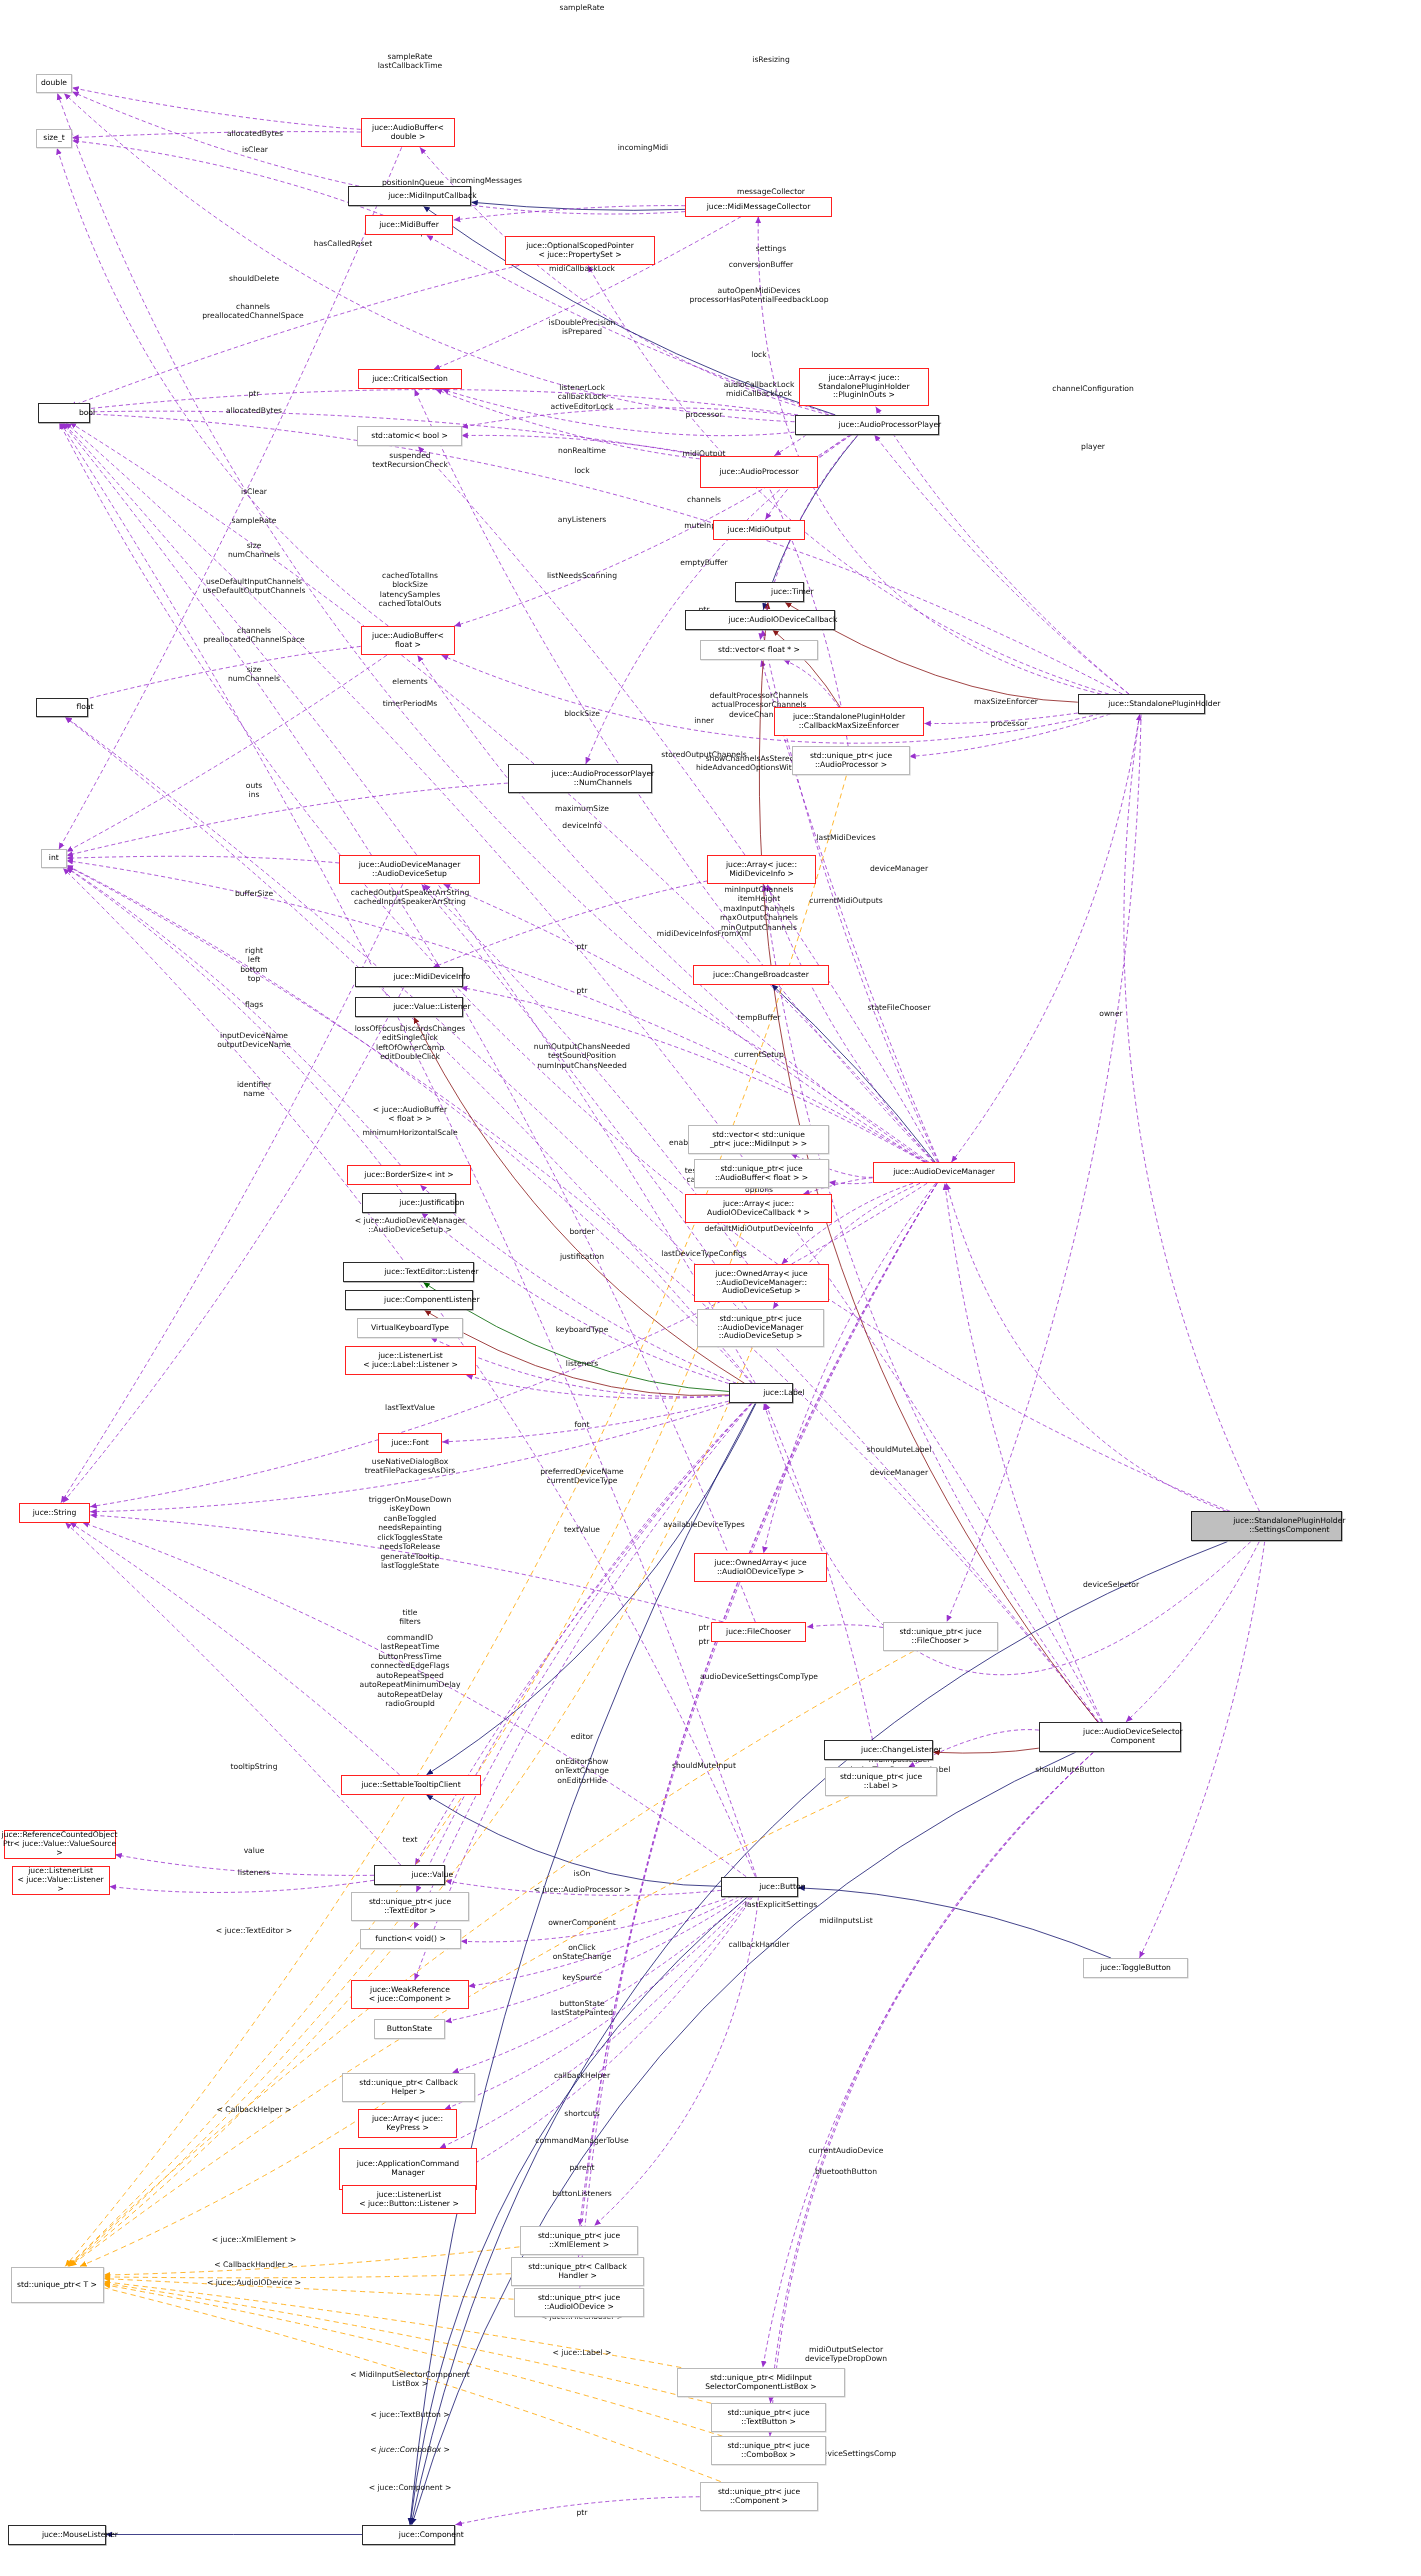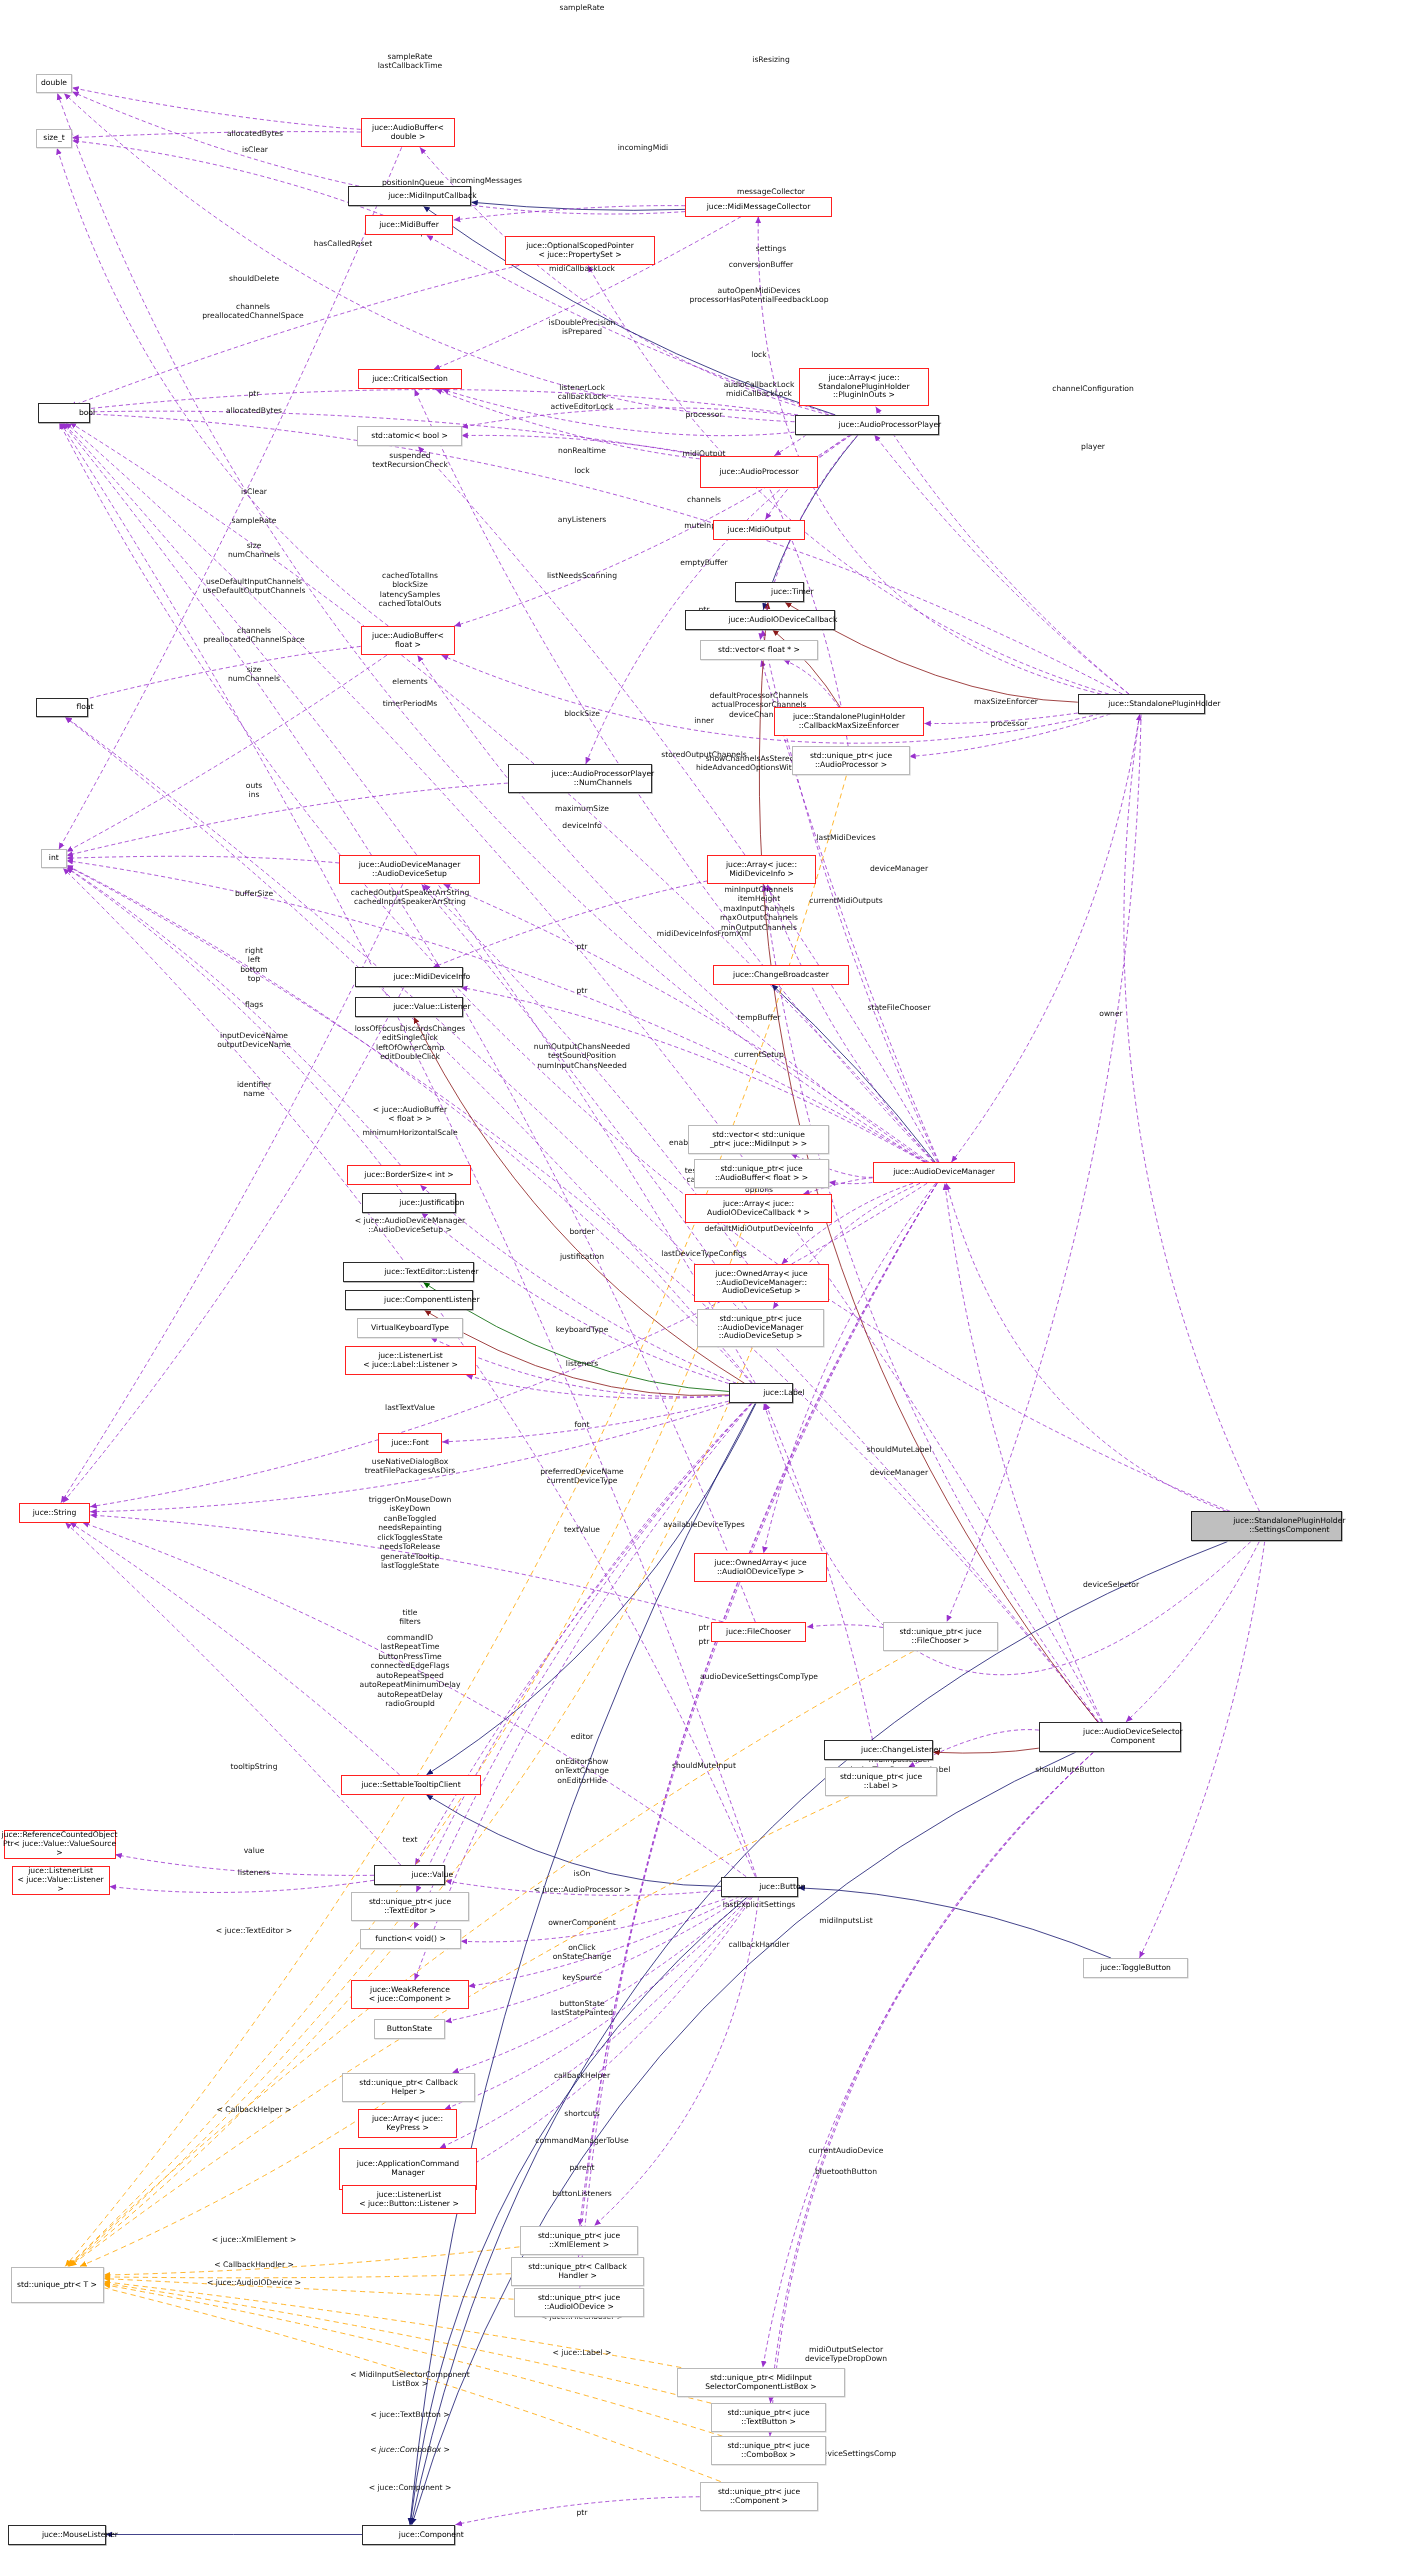--- a/index.html
+++ b/index.html
@@ -355,21 +355,21 @@
       <div class="elabel" style="left: 704px; top: 1766px;">shouldMuteInput</div>
       <div class="elabel" style="left: 899px; top: 1760px;">midiOutputLabel
 midiInputsLabel
 deviceTypeDropDownLabel</div>
       <div class="elabel" style="left: 1070px; top: 1770px;">shouldMuteButton</div>
       <div class="elabel" style="left: 410px; top: 1840px;">text</div>
       <div class="elabel" style="left: 254px; top: 1851px;">value</div>
       <div class="elabel" style="left: 254px; top: 1873px;">listeners</div>
       <div class="elabel" style="left: 582px; top: 1874px;">isOn</div>
       <div class="elabel" style="left: 582px; top: 1890px;">&lt; juce::AudioProcessor &gt;</div>
-      <div class="elabel" style="left: 759px; top: 1905px;">lastExplicitSettings</div>
+      <div class="elabel" style="left: 759px; top: 1905px; padding-left: 44px;">lastExplicitSettings</div>
       <div class="elabel" style="left: 582px; top: 1923px;">ownerComponent</div>
       <div class="elabel" style="left: 254px; top: 1931px;">&lt; juce::TextEditor &gt;</div>
       <div class="elabel" style="left: 582px; top: 1952px;">onClick
 onStateChange</div>
       <div class="elabel" style="left: 759px; top: 1945px;">callbackHandler</div>
       <div class="elabel" style="left: 582px; top: 1978px;">keySource</div>
       <div class="elabel" style="left: 582px; top: 2008px;">buttonState
 lastStatePainted</div>
       <div class="elabel" style="left: 846px; top: 1921px;">midiInputsList</div>
       <div class="elabel" style="left: 582px; top: 2076px;">callbackHelper</div>
@@ -455,21 +455,21 @@
 Handler &gt;</div>
       <div class="node b-gray" style="left: 514px; top: 2288px; width: 130px; height: 29px;">std::unique_ptr&lt; juce
 ::AudioIODevice &gt;</div>
       <div class="node b-red" style="left: 685px; top: 197px; width: 147px; height: 20px;">juce::MidiMessageCollector</div>
       <div class="node b-red" style="left: 700px; top: 456px; width: 118px; height: 32px;">juce::AudioProcessor</div>
       <div class="node b-red" style="left: 713px; top: 520px; width: 92px; height: 20px;">juce::MidiOutput</div>
       <div class="node b-black" style="left: 685px; top: 610px; width: 150px; height: 20px;">juce::AudioIODeviceCallback</div>
       <div class="node b-gray" style="left: 700px; top: 640px; width: 118px; height: 20px;">std::vector&lt; float * &gt;</div>
       <div class="node b-red" style="left: 707px; top: 855px; width: 109px; height: 29px;">juce::Array&lt; juce::
 MidiDeviceInfo &gt;</div>
-      <div class="node b-red" style="left: 713px; top: 965px; width: 136px; height: 20px;">juce::ChangeBroadcaster</div>
+      <div class="node b-red" style="left: 693px; top: 965px; width: 136px; height: 20px;">juce::ChangeBroadcaster</div>
       <div class="node b-gray" style="left: 688px; top: 1125px; width: 141px; height: 29px;">std::vector&lt; std::unique
 _ptr&lt; juce::MidiInput &gt; &gt;</div>
       <div class="node b-gray" style="left: 694px; top: 1159px; width: 135px; height: 29px;">std::unique_ptr&lt; juce
 ::AudioBuffer&lt; float &gt; &gt;</div>
       <div class="node b-red" style="left: 685px; top: 1194px; width: 147px; height: 29px;">juce::Array&lt; juce::
 AudioIODeviceCallback * &gt;</div>
       <div class="node b-red" style="left: 694px; top: 1264px; width: 135px; height: 38px;">juce::OwnedArray&lt; juce
 ::AudioDeviceManager::
 AudioDeviceSetup &gt;</div>
       <div class="node b-gray" style="left: 697px; top: 1309px; width: 127px; height: 38px;">std::unique_ptr&lt; juce

